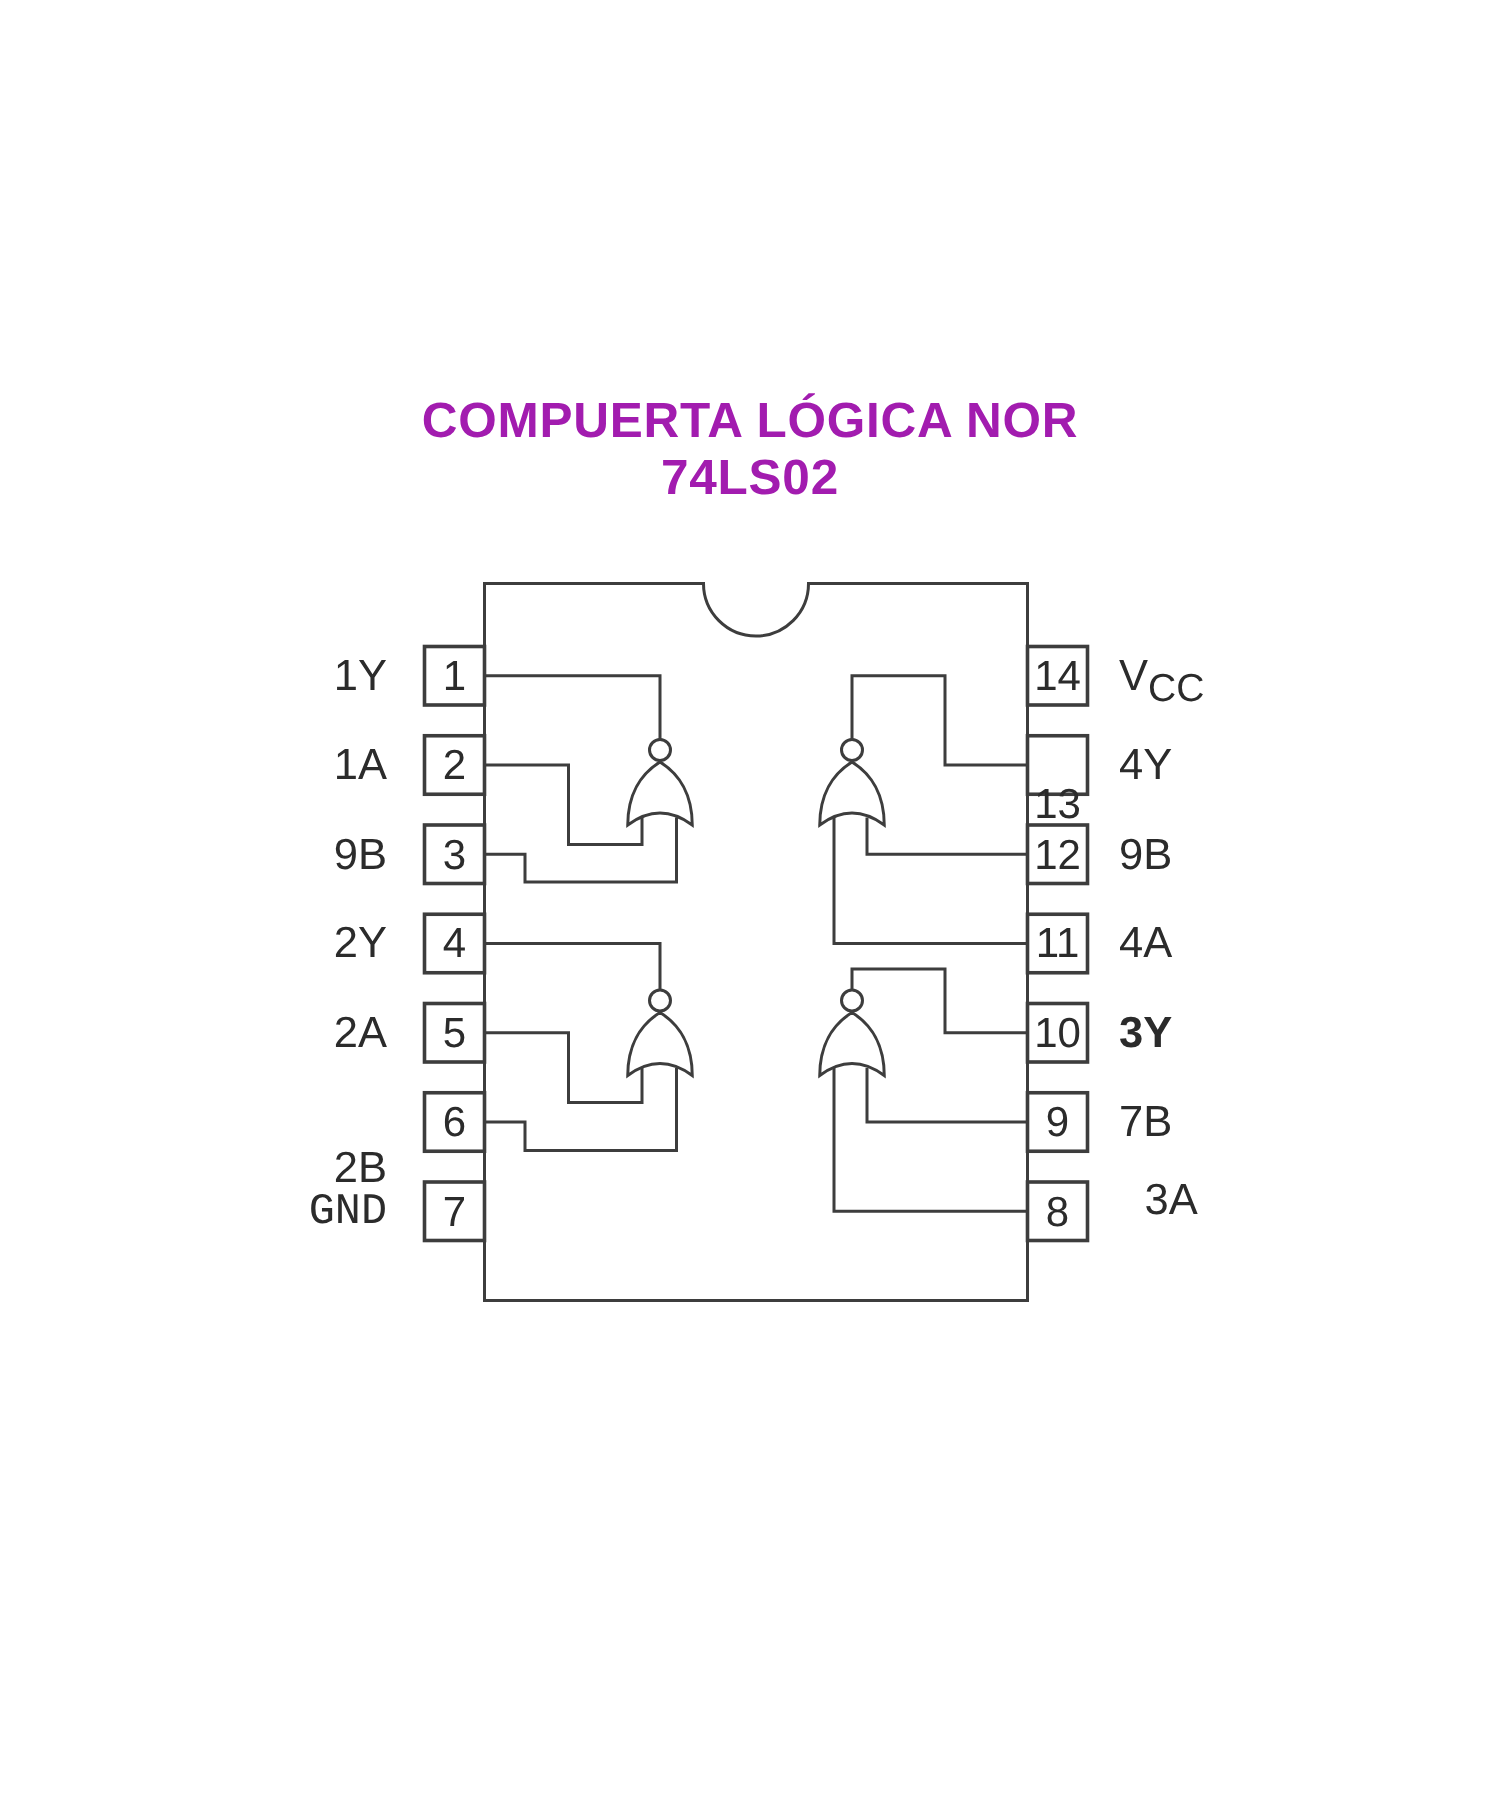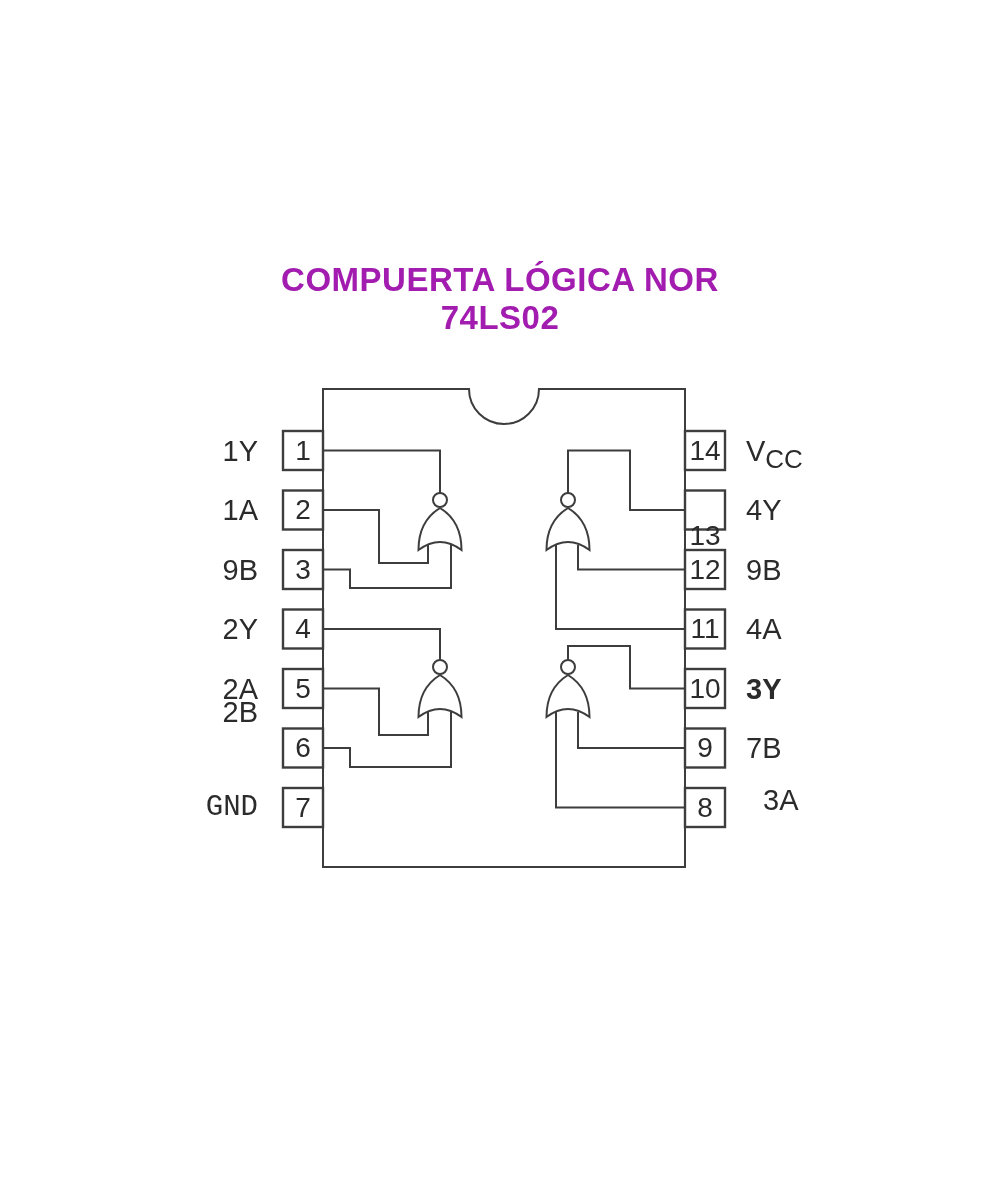--- a/index.html
+++ b/index.html
@@ -140,21 +140,21 @@
   <div class="pin-number" style="left:685px; top:612px;">11</div>
   <div class="pin-number" style="left:685px; top:671.5px;">10</div>
   <div class="pin-number" style="left:685px; top:731px;">9</div>
   <div class="pin-number" style="left:685px; top:790.5px;">8</div>
 
   <div class="pin-label left" style="top:433.5px;">1Y</div>
   <div class="pin-label left" style="top:493px;">1A</div>
   <div class="pin-label left" style="top:552.5px;">9B</div>
   <div class="pin-label left" style="top:612px;">2Y</div>
   <div class="pin-label left" style="top:671.5px;">2A</div>
-  <div class="pin-label left" style="top:695px;">2B</div>
+  <div class="pin-label left" style="top:762px;">2B</div>
   <div class="pin-label left" style="top:790.5px;font-family:Liberation Mono, monospace;">GND</div>
 
   <div class="pin-label right" style="top:433.5px;"><span>V</span><span class="sub">CC</span></div>
   <div class="pin-label right" style="top:493px;">4Y</div>
   <div class="pin-label right" style="top:552.5px;">9B</div>
   <div class="pin-label right" style="top:612px;">4A</div>
   <div class="pin-label right" style="top:671.5px;font-weight:bold;">3Y</div>
   <div class="pin-label right" style="top:731px;">7B</div>
   <div class="pin-label right" style="top:783px;margin-left:17px;">3A</div>
 

